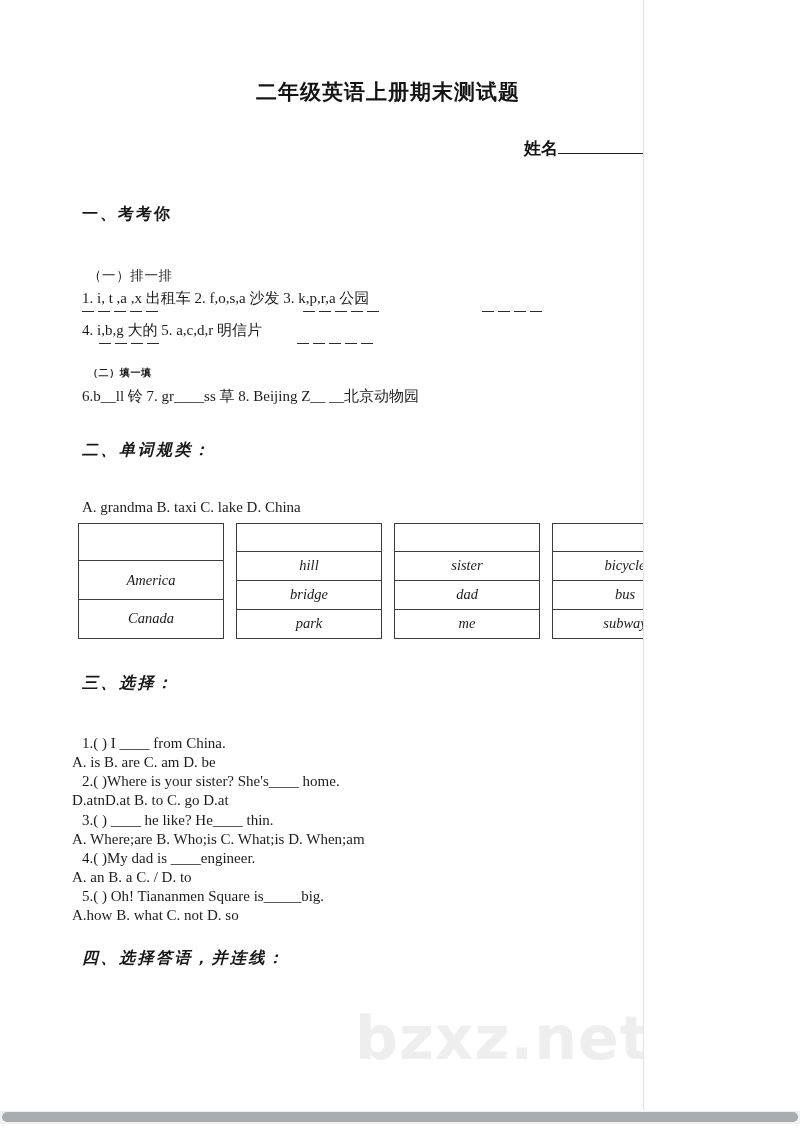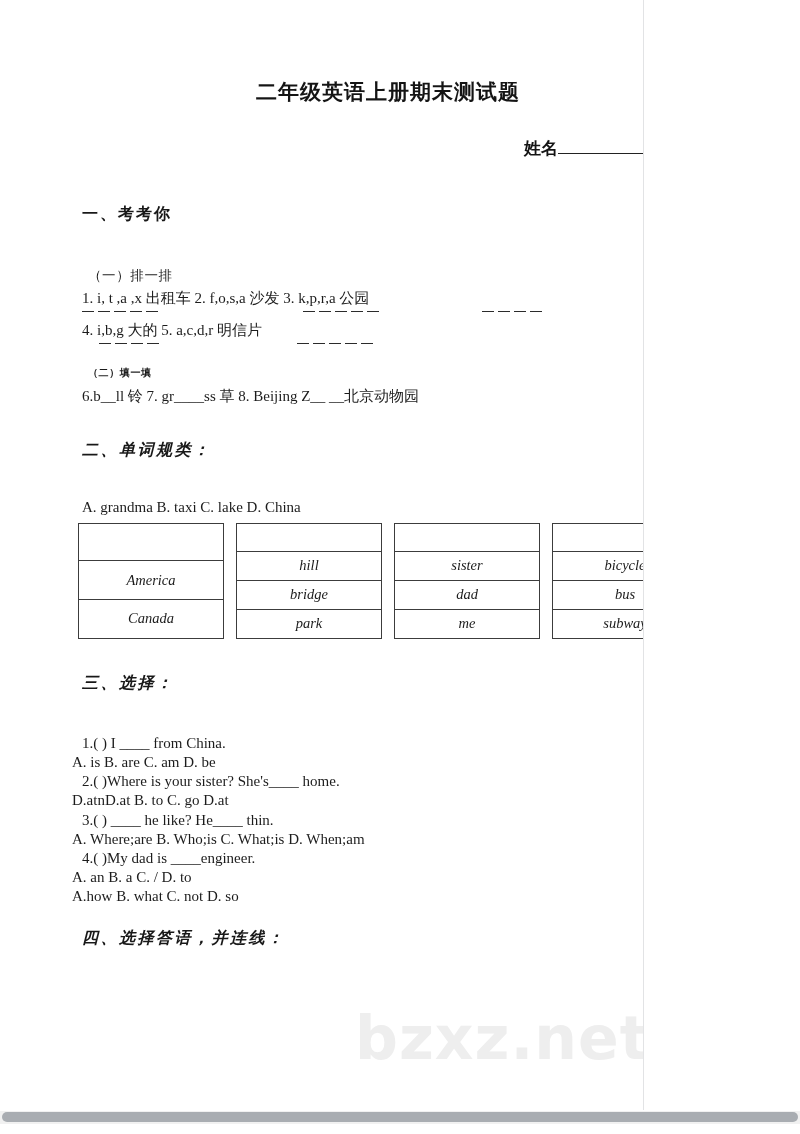--- a/index.html
+++ b/index.html
@@ -362,20 +362,21 @@
 
     <div style="height:40px"></div>
     <div class="qline">1.(     ) I ____  from China.</div>
     <div class="qline indent">A. is         B. are         C. am          D. be</div>
     <div class="qline">2.(     )Where is your sister? She's____  home.</div>
     <div class="qline indent">D.atnD.at B. to          C. go        D.at</div>
     <div class="qline">3.(     ) ____  he like? He____ thin.</div>
     <div class="qline indent">A. Where;are     B. Who;is      C. What;is      D. When;am</div>
     <div class="qline">4.(     )My dad is ____engineer.</div>
     <div class="qline indent">A. an       B. a         C. /         D. to</div>
+    <div class="qline">5.(     ) Oh! Tiananmen Square is_____big.</div>
     <div class="qline indent">A.how    B. what     C. not      D. so</div>
 
     <div style="height:22px"></div>
     <div class="sec-head-kai">四、选择答语，并连线：</div>
 
   </div>
 </div>
 
 <div id="page-gutter"></div>
 

